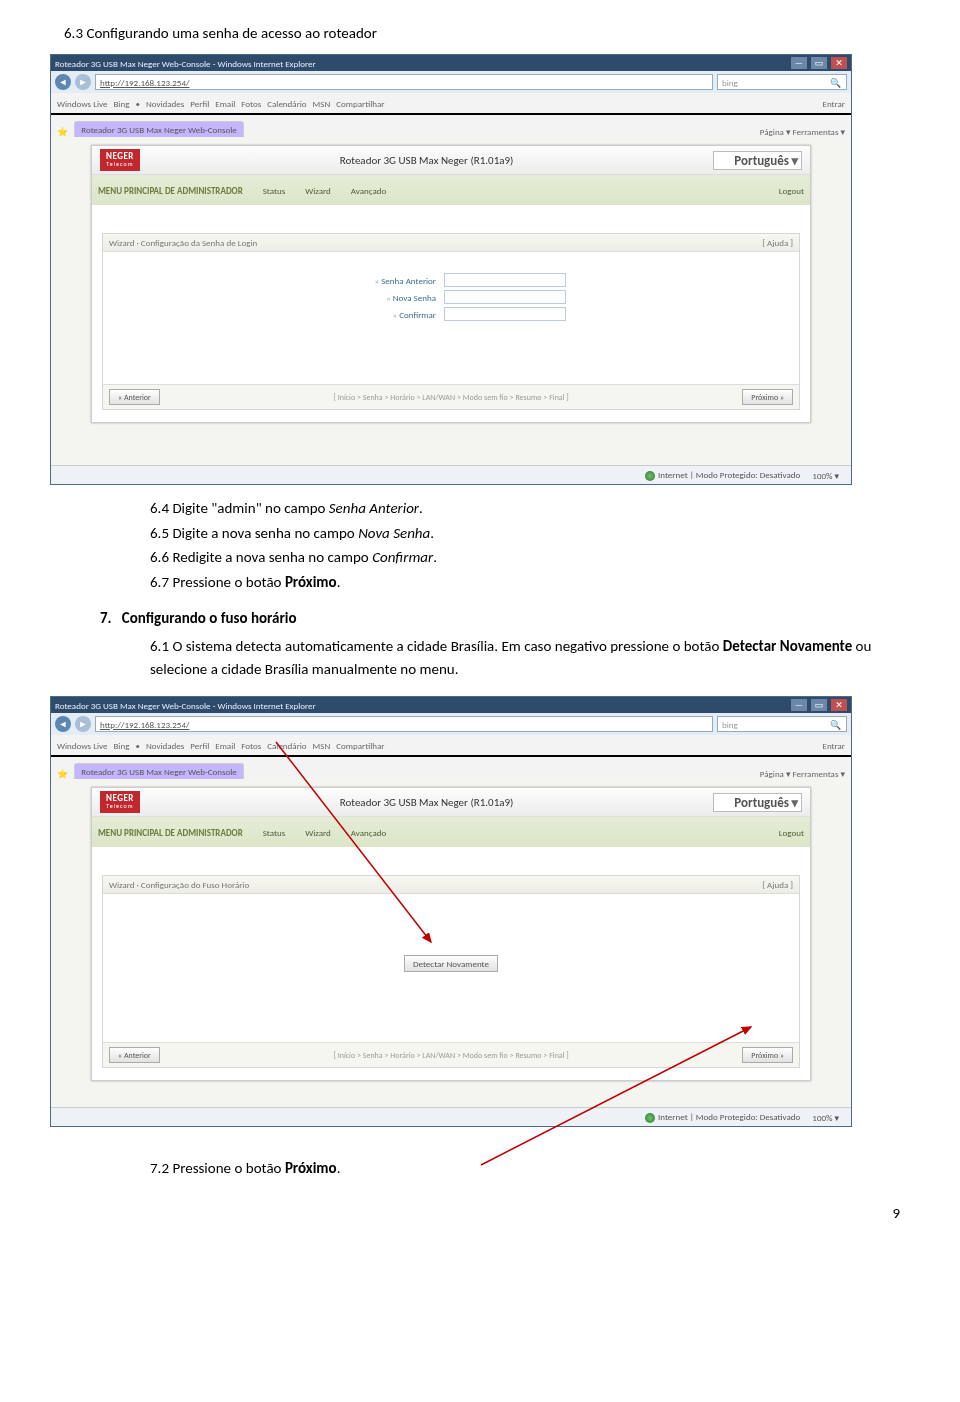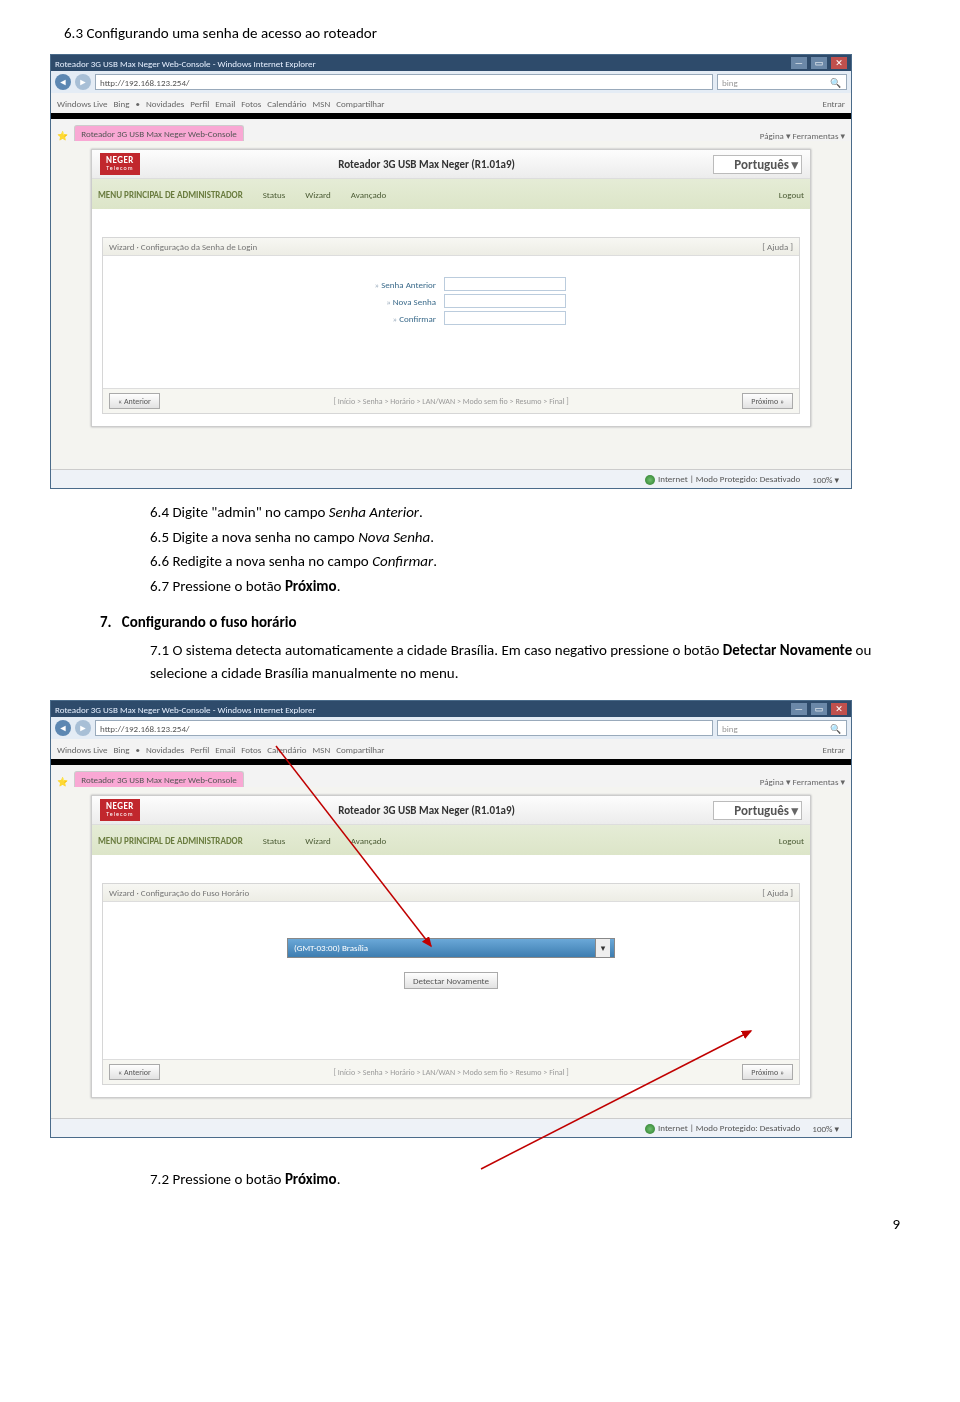--- a/index.html
+++ b/index.html
@@ -81,50 +81,51 @@
     color: #fff; text-align: center; line-height: 16px;
   }
   .urlbox {
     flex: 1;
     background: #fff;
     border: 1px solid #9ab;
     height: 14px;
     display: flex;
     align-items: center;
     padding: 0 4px;
+    text-decoration: underline;
   }
   .searchbox {
     width: 120px;
     background: #fff;
     border: 1px solid #9ab;
     height: 14px;
     display: flex; align-items: center;
     padding: 0 4px;
     justify-content: space-between;
   }
   .toolbar {
     background: #f3f3f3;
-    border-bottom: 6px solid #000000;
+    border-bottom: 2px solid #000000;
     height: 20px;
     display: flex;
     align-items: center;
     padding: 0 6px;
     gap: 6px;
     color: #666;
   }
   .toolbar .spacer { flex: 1; }
   .tabbar {
     background: #f3f3f3;
     height: 22px;
     display: flex; align-items: end;
     padding: 0 6px;
     gap: 6px;
   }
   .tabbar .tab {
-    background: #f9a8d4;
+    background: #c4b5fd;
     border: 1px solid #ccc;
     border-bottom: none;
     padding: 2px 6px;
     border-radius: 3px 3px 0 0;
   }
   .tabbar .right { margin-left: auto; color: #666; }
   .content-area {
     background: #f4f4f0;
     padding: 8px 40px 20px 40px;
     min-height: 300px;
@@ -149,21 +150,21 @@
     padding: 3px 6px;
     font-size: 9px;
     line-height: 8px;
     letter-spacing: 0.5px;
     text-align: center;
   }
   .logo small { display:block; font-size:6px; font-weight: normal; letter-spacing:1px;}
   .router-title {
     flex: 1;
     text-align: center;
-    font-weight: bold;
+    font-weight: normal;
     color: #333;
     font-size: 11px;
   }
   .lang-sel {
     font-size: 13px;
     border: 1px solid #bbb;
     padding: 1px 12px 1px 20px;
     background: #fff;
     position: relative;
     font-weight: bold;
@@ -387,21 +388,21 @@
 <div class="instruction-list">
   <p><span>6.4 Digite "admin" no campo </span><span class="i">Senha Anterior</span>.</p>
   <p><span>6.5 Digite a nova senha no campo </span><span class="i">Nova Senha</span>.</p>
   <p><span>6.6 Redigite a nova senha no campo </span><span class="i">Confirmar</span>.</p>
   <p><span>6.7 Pressione o botão </span><span class="b u">Próximo</span>.</p>
 </div>
 
 <p class="bold-heading">7.&nbsp;&nbsp;&nbsp;<span>Configurando o fuso horário</span></p>
 
 <div class="sub-inst">
-  <span>7.1 O sistema detecta automaticamente a cidade Brasília. Em caso negativo pressione o botão </span><span class="b u">Detectar Novamente</span><span> ou selecione a cidade Brasília manualmente no menu.</span>
+  <span>6.1 O sistema detecta automaticamente a cidade Brasília. Em caso negativo pressione o botão </span><span class="b u">Detectar Novamente</span><span> ou selecione a cidade Brasília manualmente no menu.</span>
 </div>
 
 <div class="browser" style="position:relative;">
   <div class="titlebar">
     <span>Roteador 3G USB Max Neger Web-Console - Windows Internet Explorer</span>
     <span class="winbtns">
       <span>—</span>
       <span>▭</span>
       <span class="close">✕</span>
     </span>
@@ -452,21 +453,21 @@
         <span>Avançado</span>
         <span class="right">Logout</span>
       </div>
       <div class="router-body">
         <div class="panel">
           <div class="panel-head">
             <span>Wizard · Configuração do Fuso Horário</span>
             <span>[ Ajuda ]</span>
           </div>
           <div class="tz-row">
-            <div class="tz-select">(GMT-03:00) Brasília</div><br>
+            <br>
             <div class="detect-btn">Detectar Novamente</div>
           </div>
           <div style="height:50px;"></div>
           <div class="panel-foot">
             <span class="btn-small">« Anterior</span>
             <span class="crumbs">[ Início &gt; Senha &gt; Horário &gt; LAN/WAN &gt; Modo sem fio &gt; Resumo &gt; Final ]</span>
             <span class="btn-small">Próximo »</span>
           </div>
         </div>
       </div>

